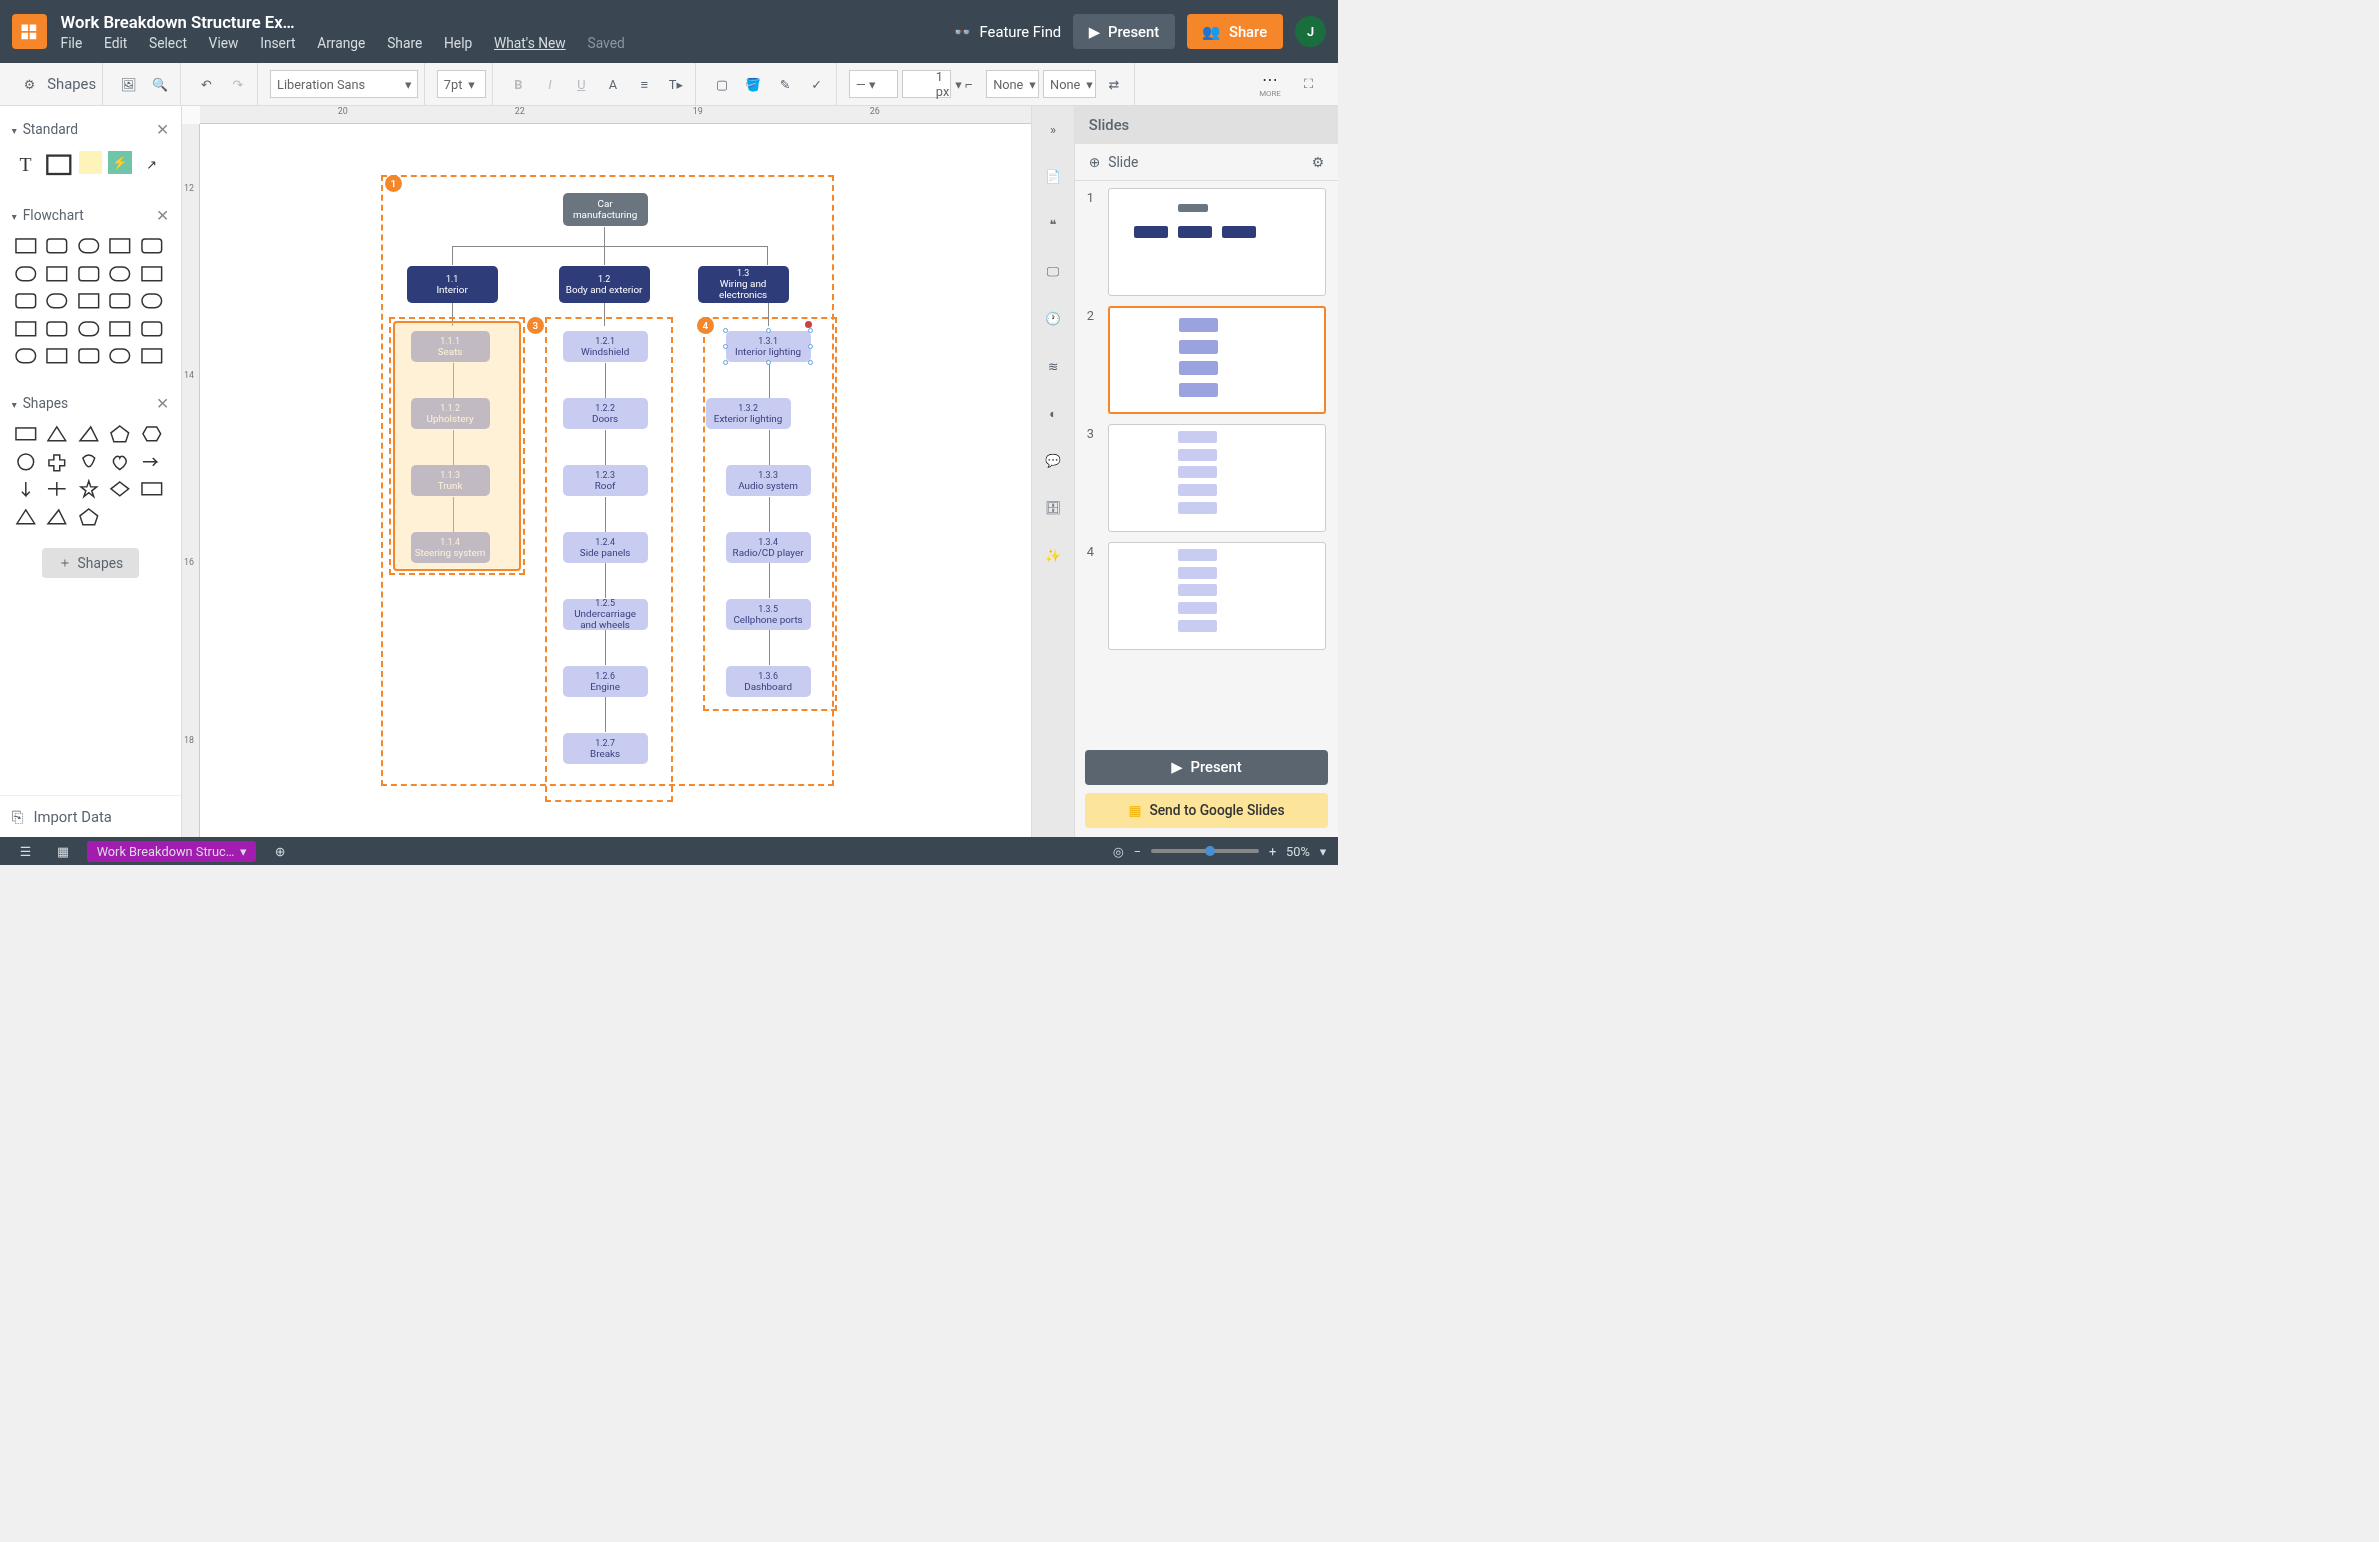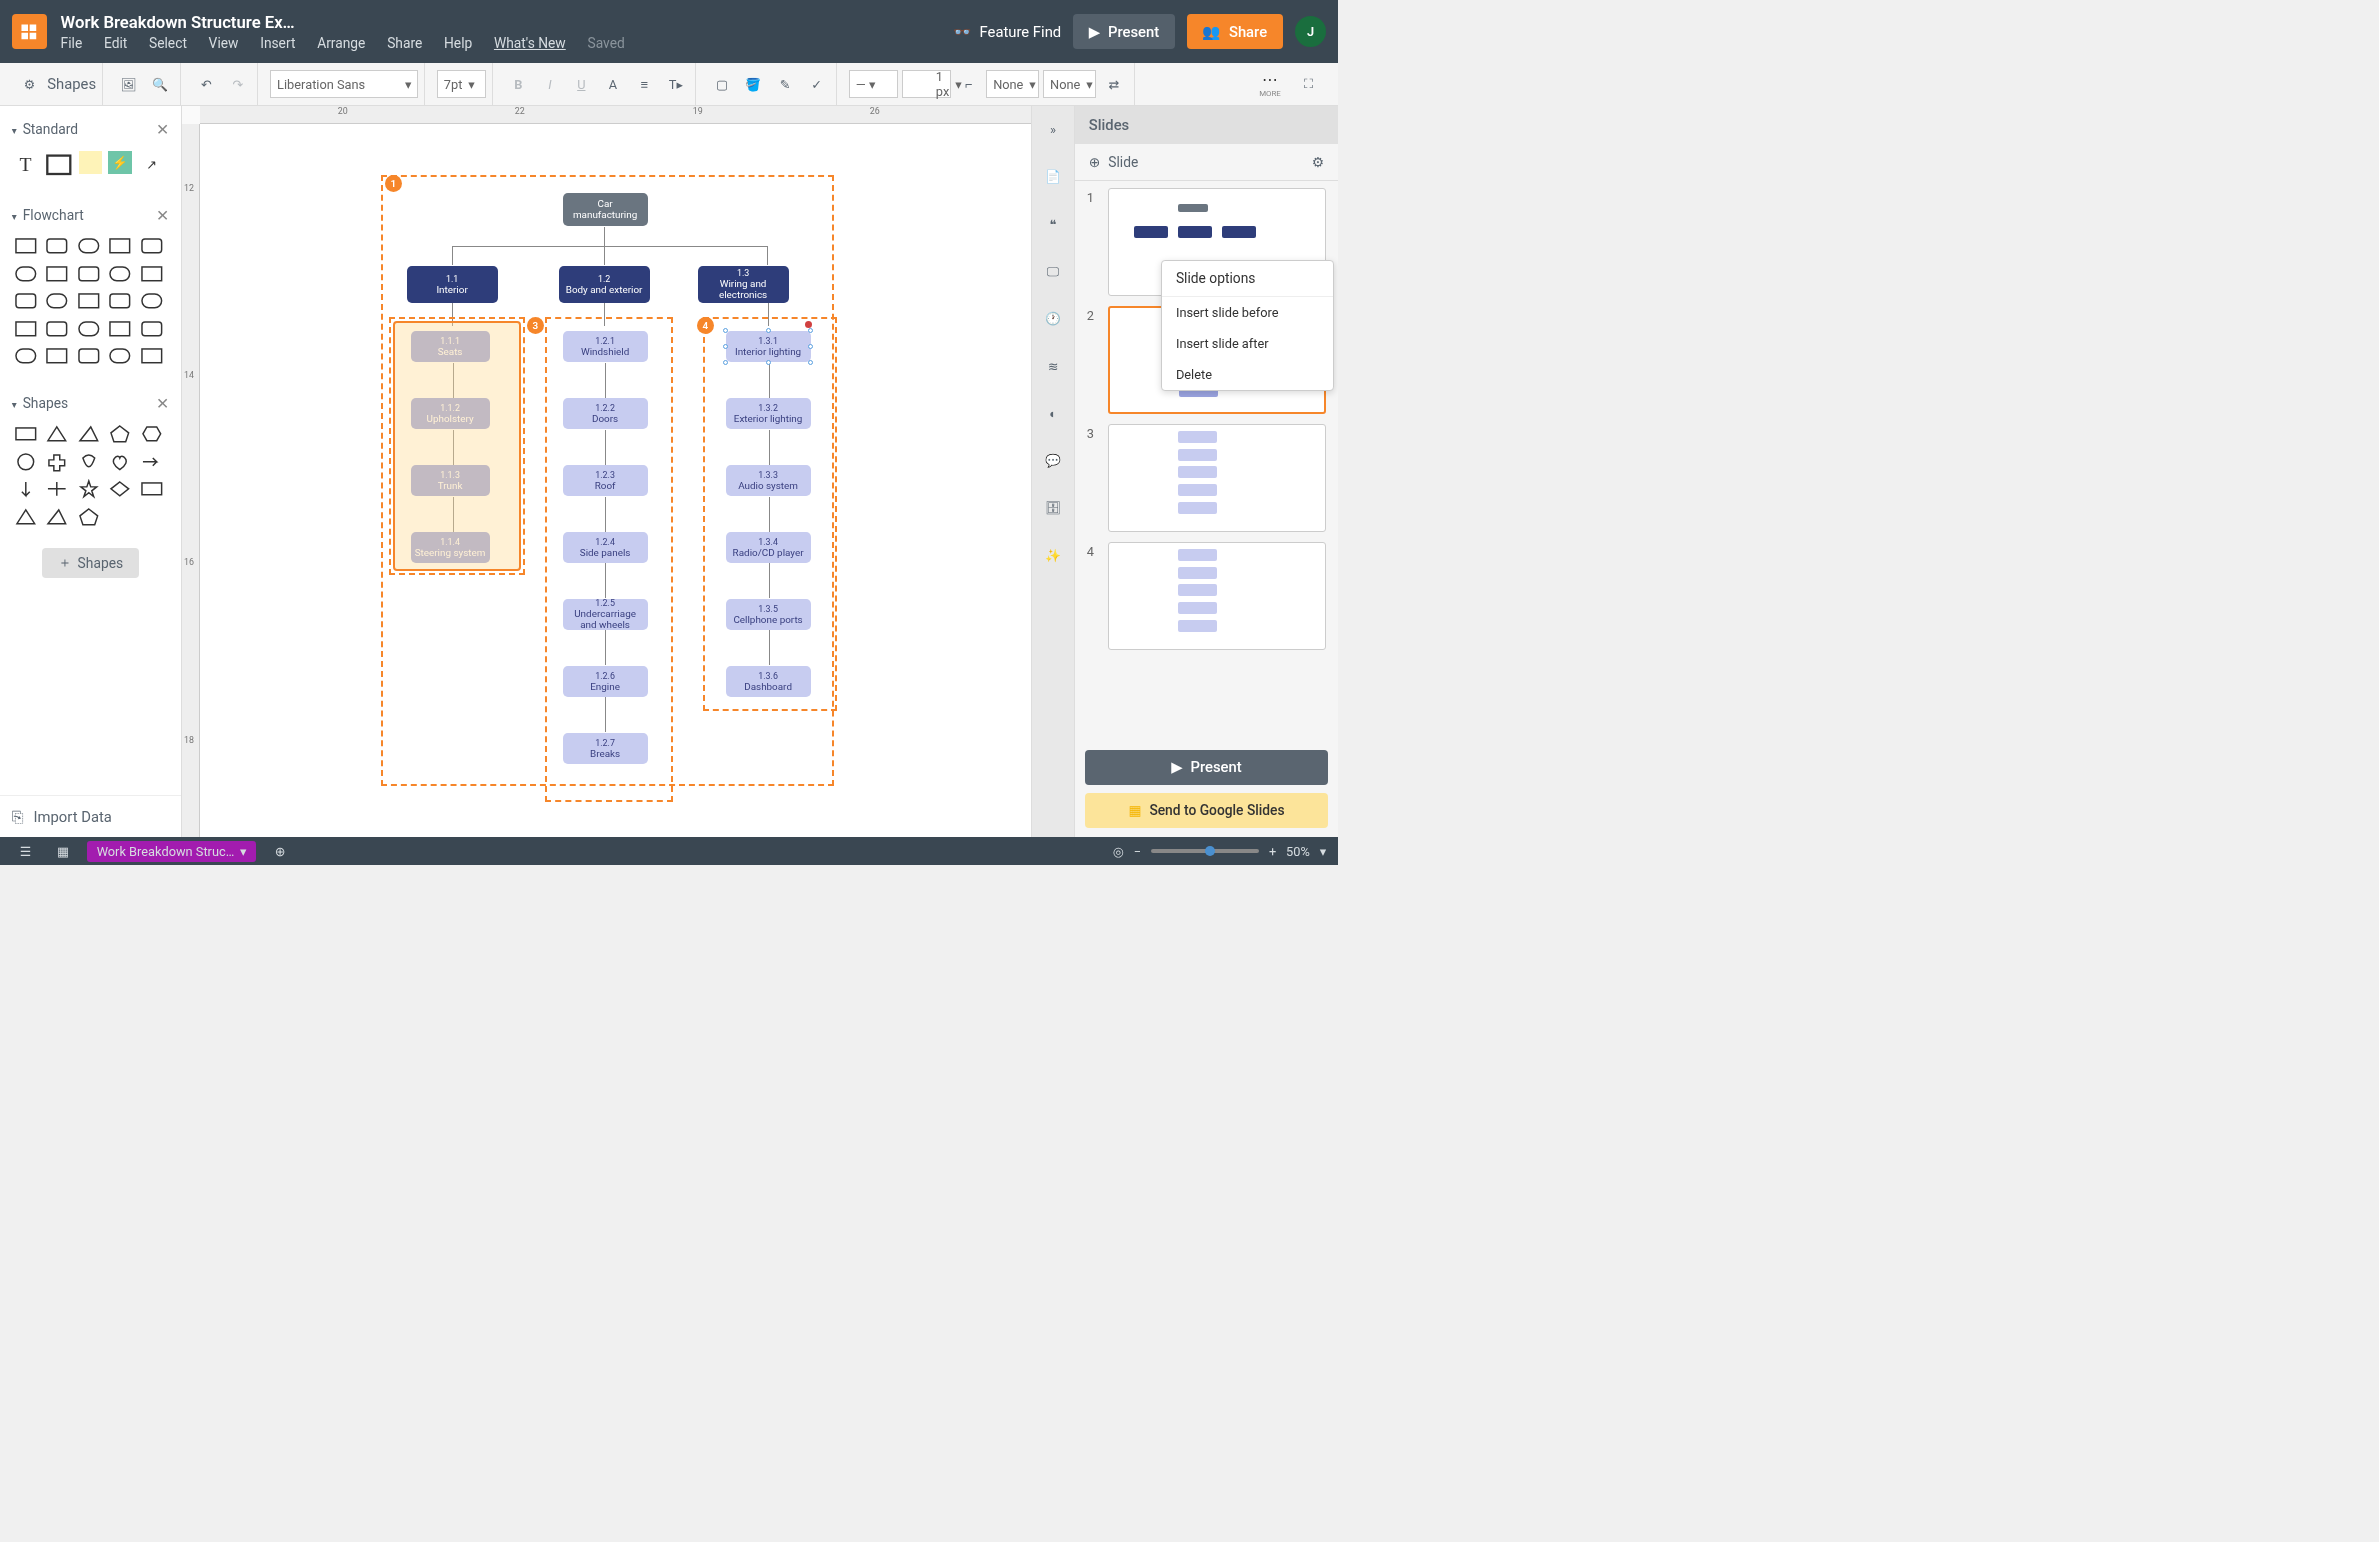--- a/index.html
+++ b/index.html
@@ -530,21 +530,21 @@
           <div class="conn" style="left: 395px; top: 563px; width: 1px; height: 35px;"></div>
           <div class="node node-l2b" style="left: 353px; top: 599px;">
             <div class="num">1.2.7</div>
             <div>Breaks</div>
           </div>
           <div class="node node-l2b" style="left: 516px; top: 197px;">
             <div class="num">1.3.1</div>
             <div>Interior lighting</div>
           </div>
           <div class="conn" style="left: 559px; top: 229px; width: 1px; height: 35px;"></div>
-          <div class="node node-l2b" style="left: 516px; top: 264px; text-align: right;">
+          <div class="node node-l2b" style="left: 496px; top: 264px; text-align: right;">
             <div class="num">1.3.2</div>
             <div>Exterior lighting</div>
           </div>
           <div class="conn" style="left: 559px; top: 296px; width: 1px; height: 35px;"></div>
           <div class="node node-l2b" style="left: 516px; top: 331px;">
             <div class="num">1.3.3</div>
             <div>Audio system</div>
           </div>
           <div class="conn" style="left: 559px; top: 363px; width: 1px; height: 35px;"></div>
           <div class="node node-l2b" style="left: 516px; top: 398px;">
@@ -636,26 +636,20 @@
       <div class="slide-row">
         <div class="slide-num">4</div>
         <div class="slide-thumb">
             <div style="position: absolute; left: 69px; top: 5.9px; width: 39px; height: 11.8px; background: rgb(199, 204, 240); border-radius: 2px;"></div>
             <div style="position: absolute; left: 69px; top: 23.6px; width: 39px; height: 11.8px; background: rgb(199, 204, 240); border-radius: 2px;"></div>
             <div style="position: absolute; left: 69px; top: 41px; width: 39px; height: 11.8px; background: rgb(199, 204, 240); border-radius: 2px;"></div>
             <div style="position: absolute; left: 69px; top: 59px; width: 39px; height: 11.8px; background: rgb(199, 204, 240); border-radius: 2px;"></div>
             <div style="position: absolute; left: 69px; top: 77px; width: 39px; height: 11.8px; background: rgb(199, 204, 240); border-radius: 2px;"></div>
           </div>
       </div>
-      <div class="context-menu">
-        <div class="cm-header">Slide options</div>
-        <div class="cm-item">Insert slide before</div>
-        <div class="cm-item">Insert slide after</div>
-        <div class="cm-item">Delete</div>
-      </div>
     </div>
     <div class="rp-footer">
       <button class="btn btn-present2">
         <span>▶</span>
         <span>Present</span>
       </button>
       <button class="btn btn-google">
         <span style="color:#f4b400;">▦</span>
         <span>Send to Google Slides</span>
       </button>

